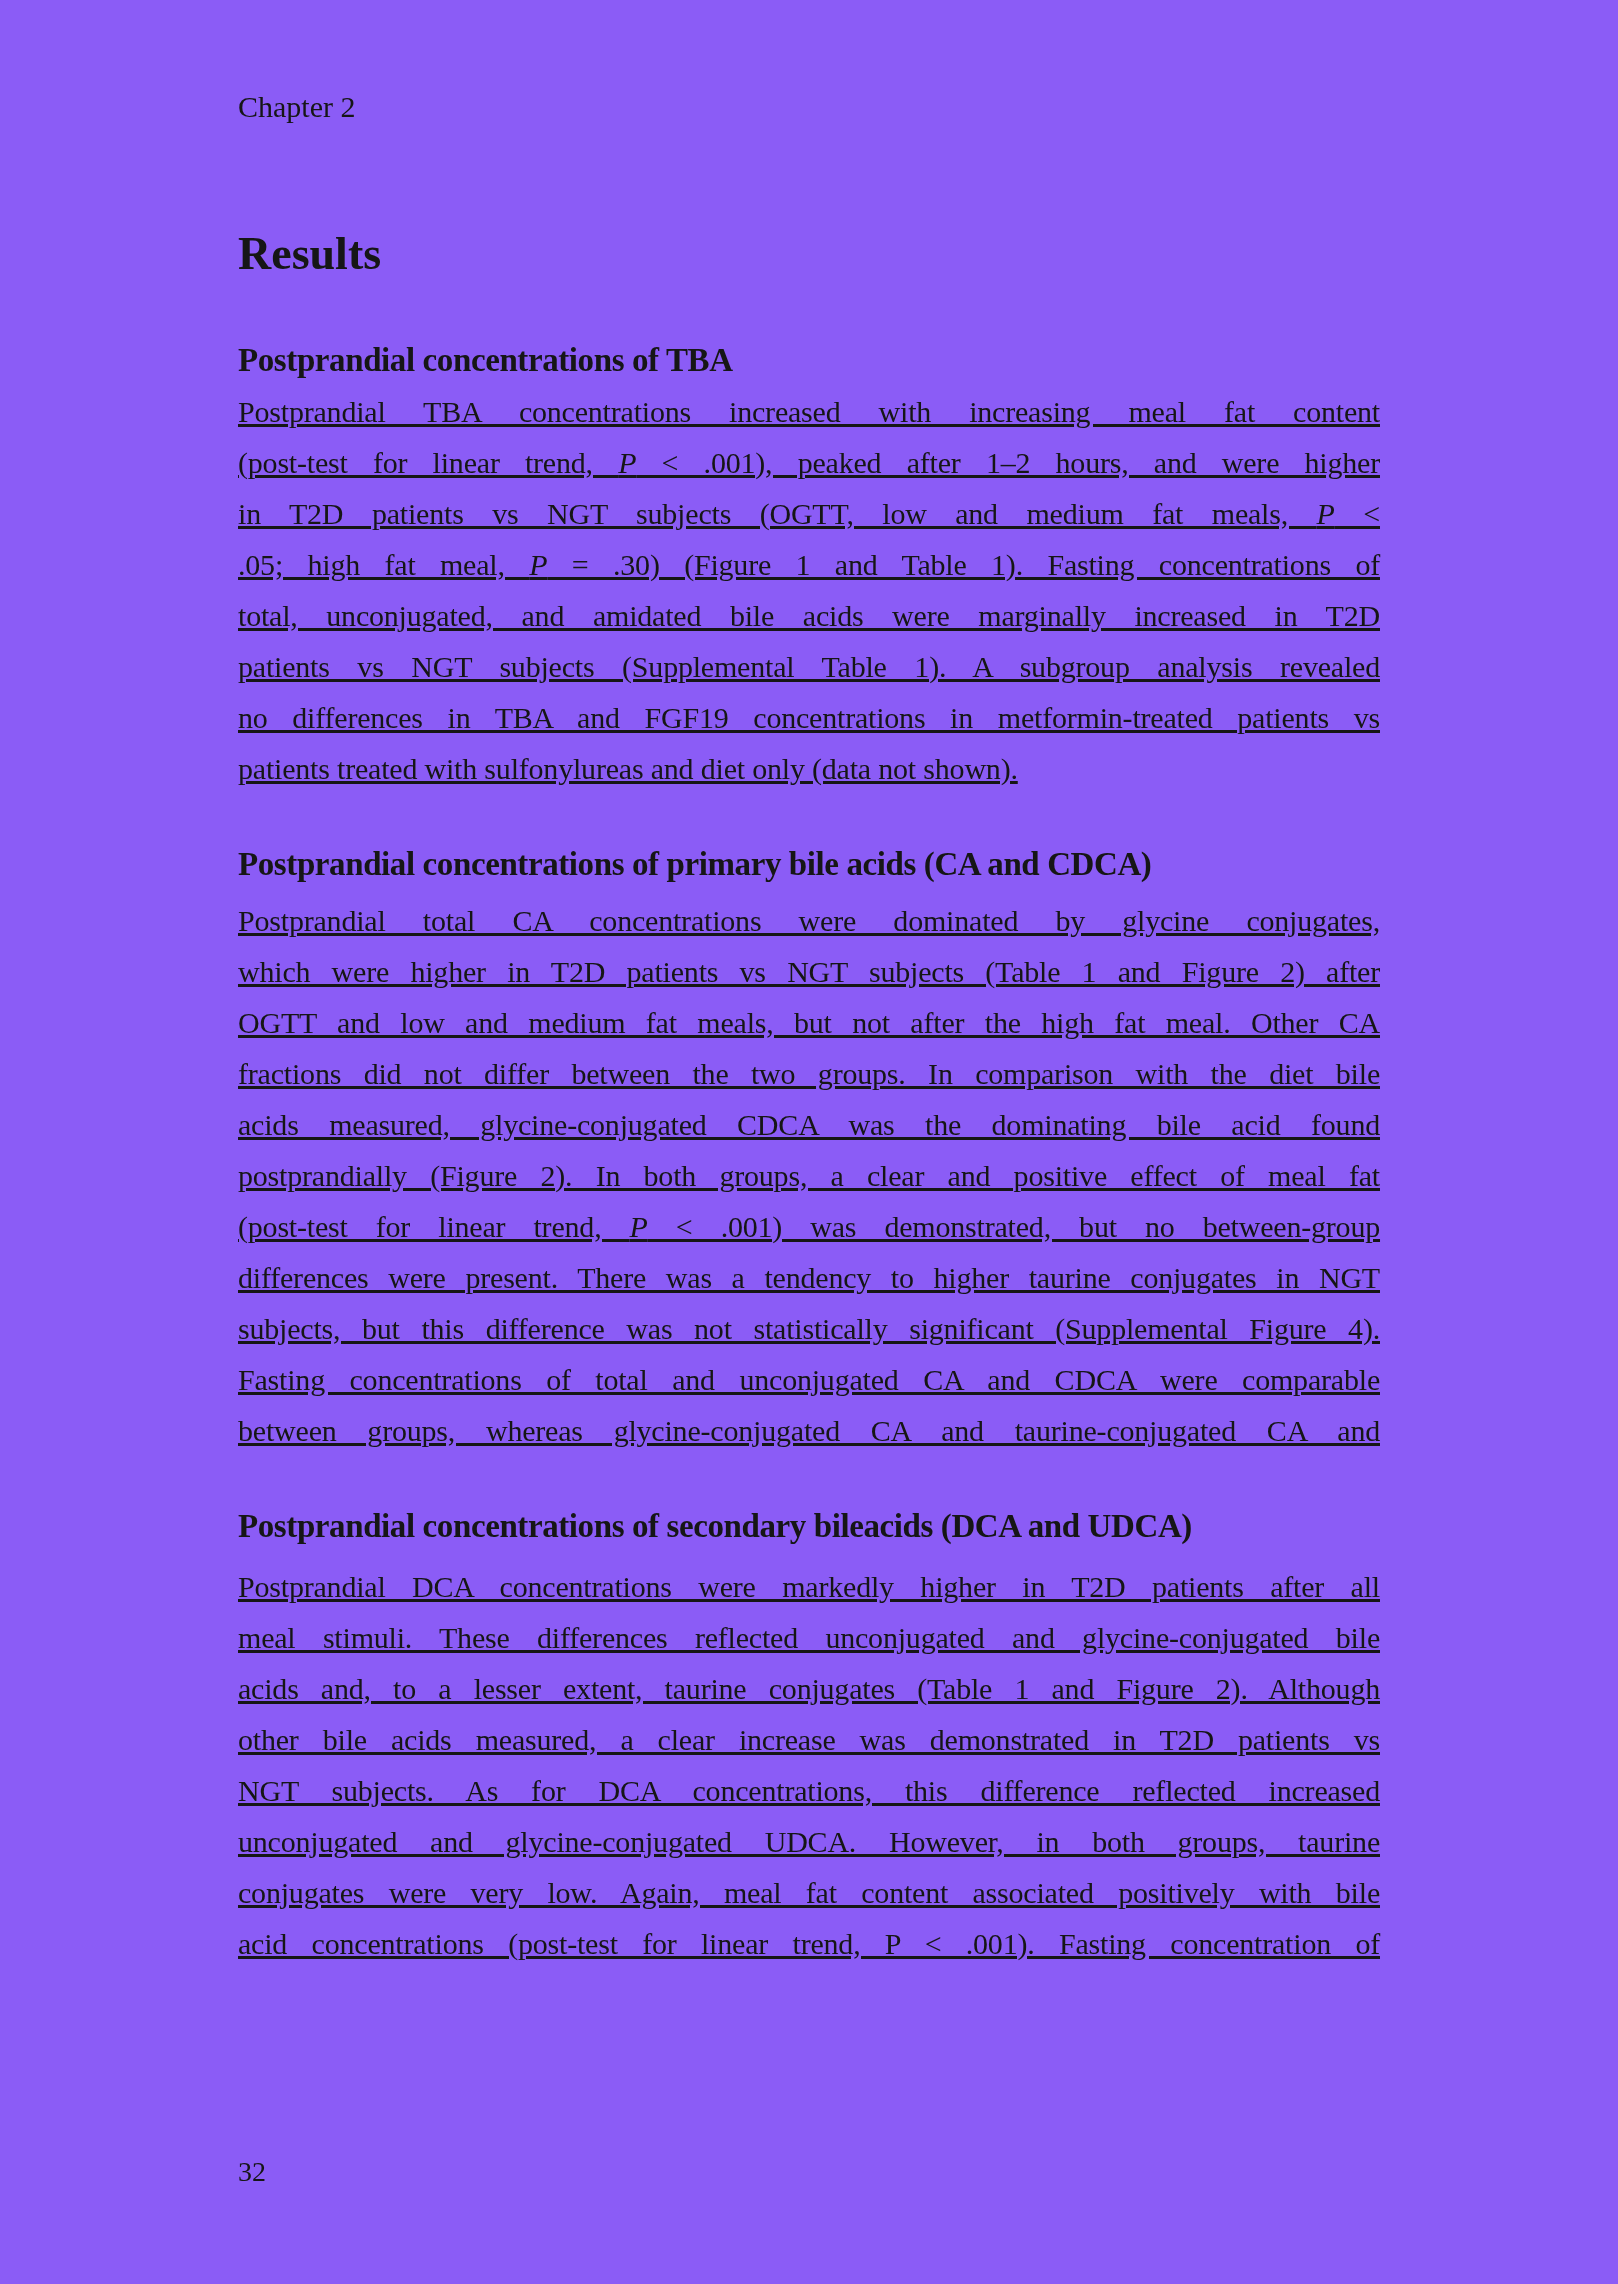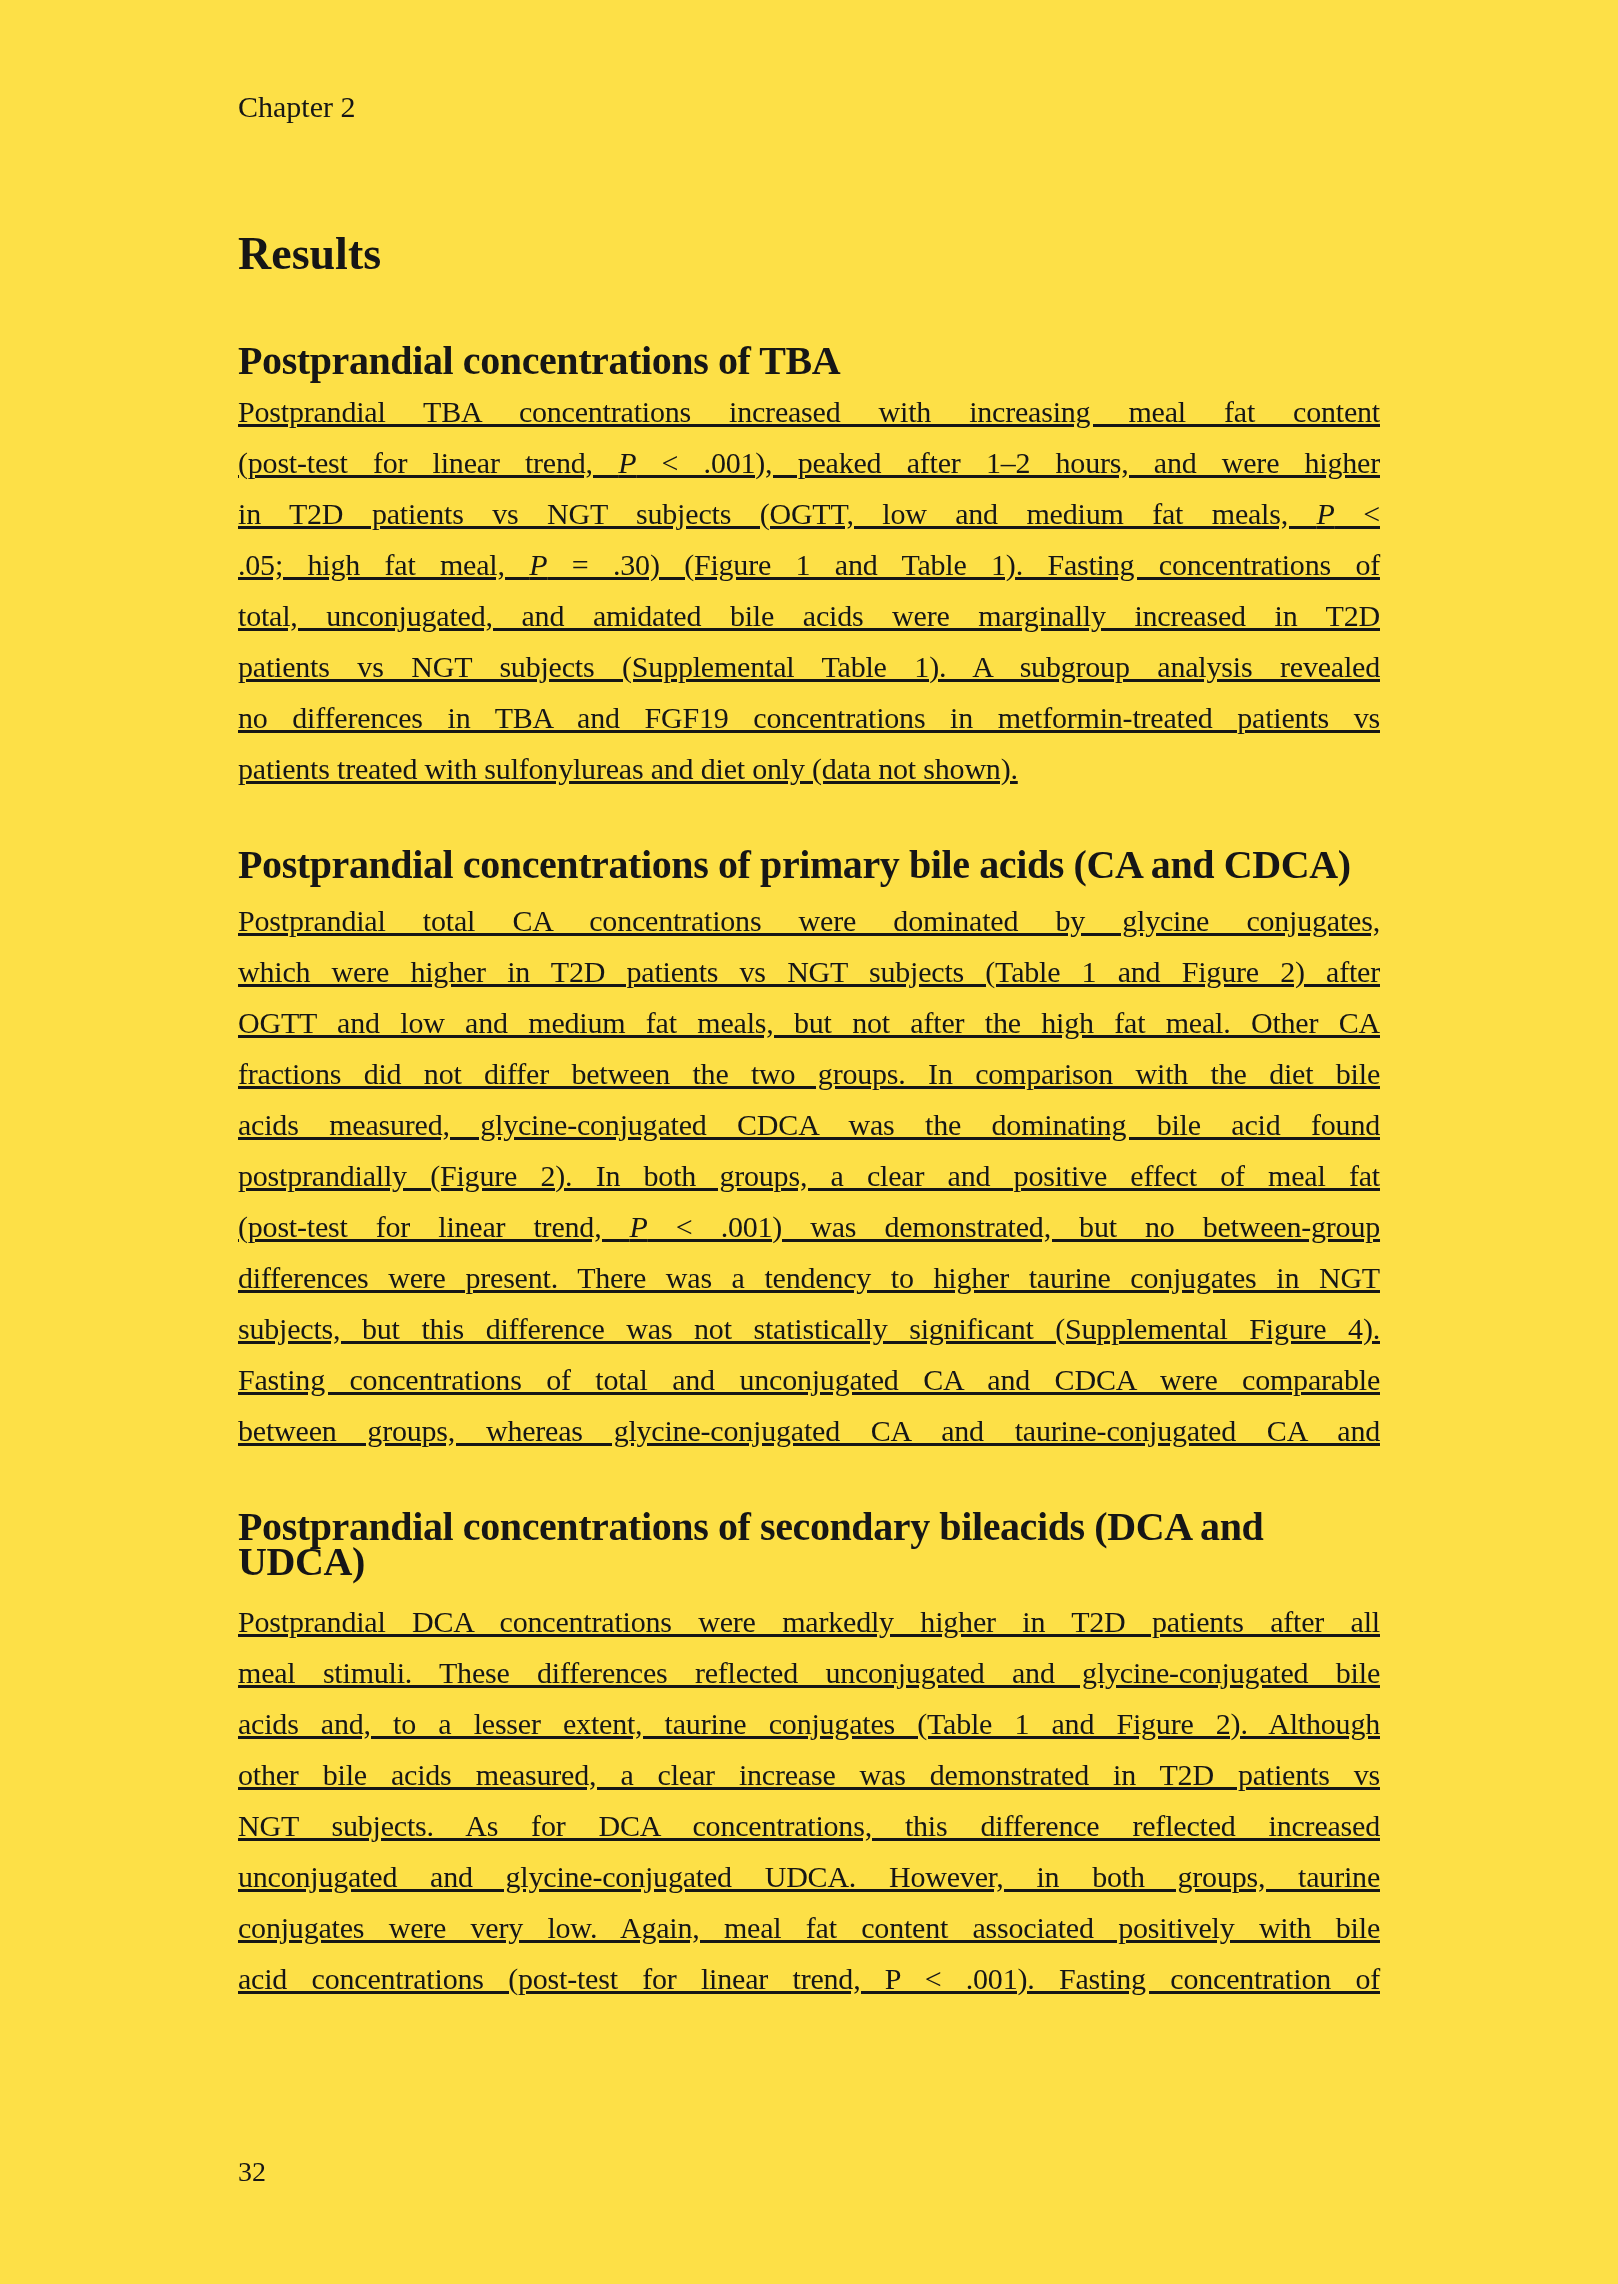--- a/index.html
+++ b/index.html
@@ -25,21 +25,21 @@
     height: 32px;
   }
   .title {
     margin: 108px 0 0 0;
     font-size: 46px;
     line-height: 46px;
     font-weight: 700;
   }
   .heading {
     margin: 0;
-    font-size: 40px;
+    font-size: 33px;
     line-height: 35px;
     font-weight: 700;
     letter-spacing: -0.4px;
   }
   .sec0 .heading { margin-top: 66px; }
   .sec1 .heading { margin-top: 53px; }
   .sec2 .heading { margin-top: 53px; }
   .para {
     margin: 0;
     font-size: 30px;
@@ -64,21 +64,21 @@
     left: 238px;
     top: 2156px;
     font-size: 28px;
     line-height: 32px;
     text-align: right;
   }
 </style>
 </head>
 <body>
 
-<div class="page" style="background: #fde047; color: rgb(22, 22, 22);">
+<div class="page" style="background: #8b5cf6; color: rgb(22, 22, 22);">
   <div class="content">
     <div class="chapter-label">Chapter 2</div>
     <h1 class="title">Results</h1>
     <div id="sections">
         <section class="sec sec0">
           <h2 class="heading">Postprandial concentrations of TBA</h2>
           <div class="para">
             <div class="line"><span>Postprandial TBA concentrations increased with increasing meal fat content</span></div>
             <div class="line"><span>(post-test for linear trend, </span><span class="it">P</span><span> &lt; .001), peaked after 1–2 hours, and were higher</span></div>
             <div class="line"><span>in T2D patients vs NGT subjects (OGTT, low and medium fat meals, </span><span class="it">P</span><span> &lt;</span></div>

